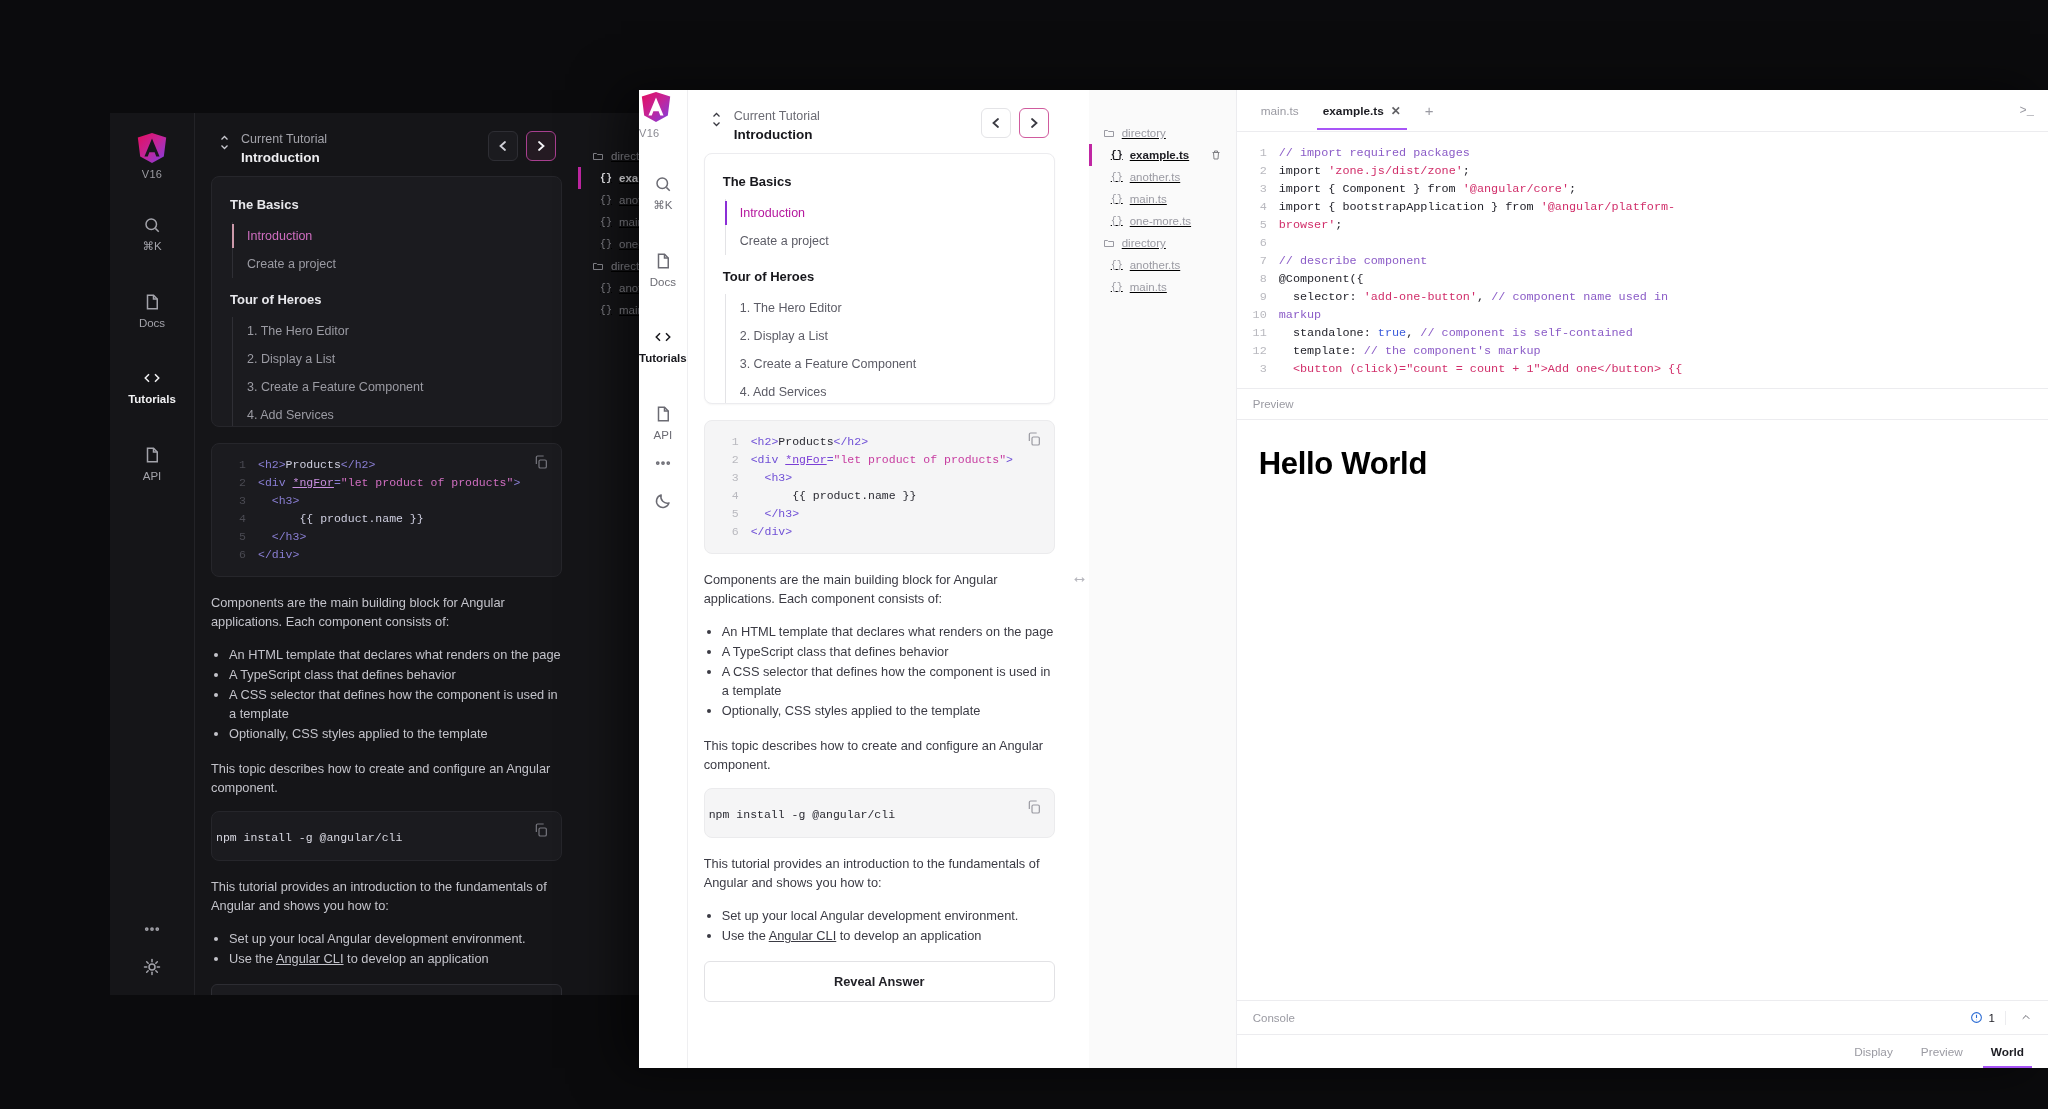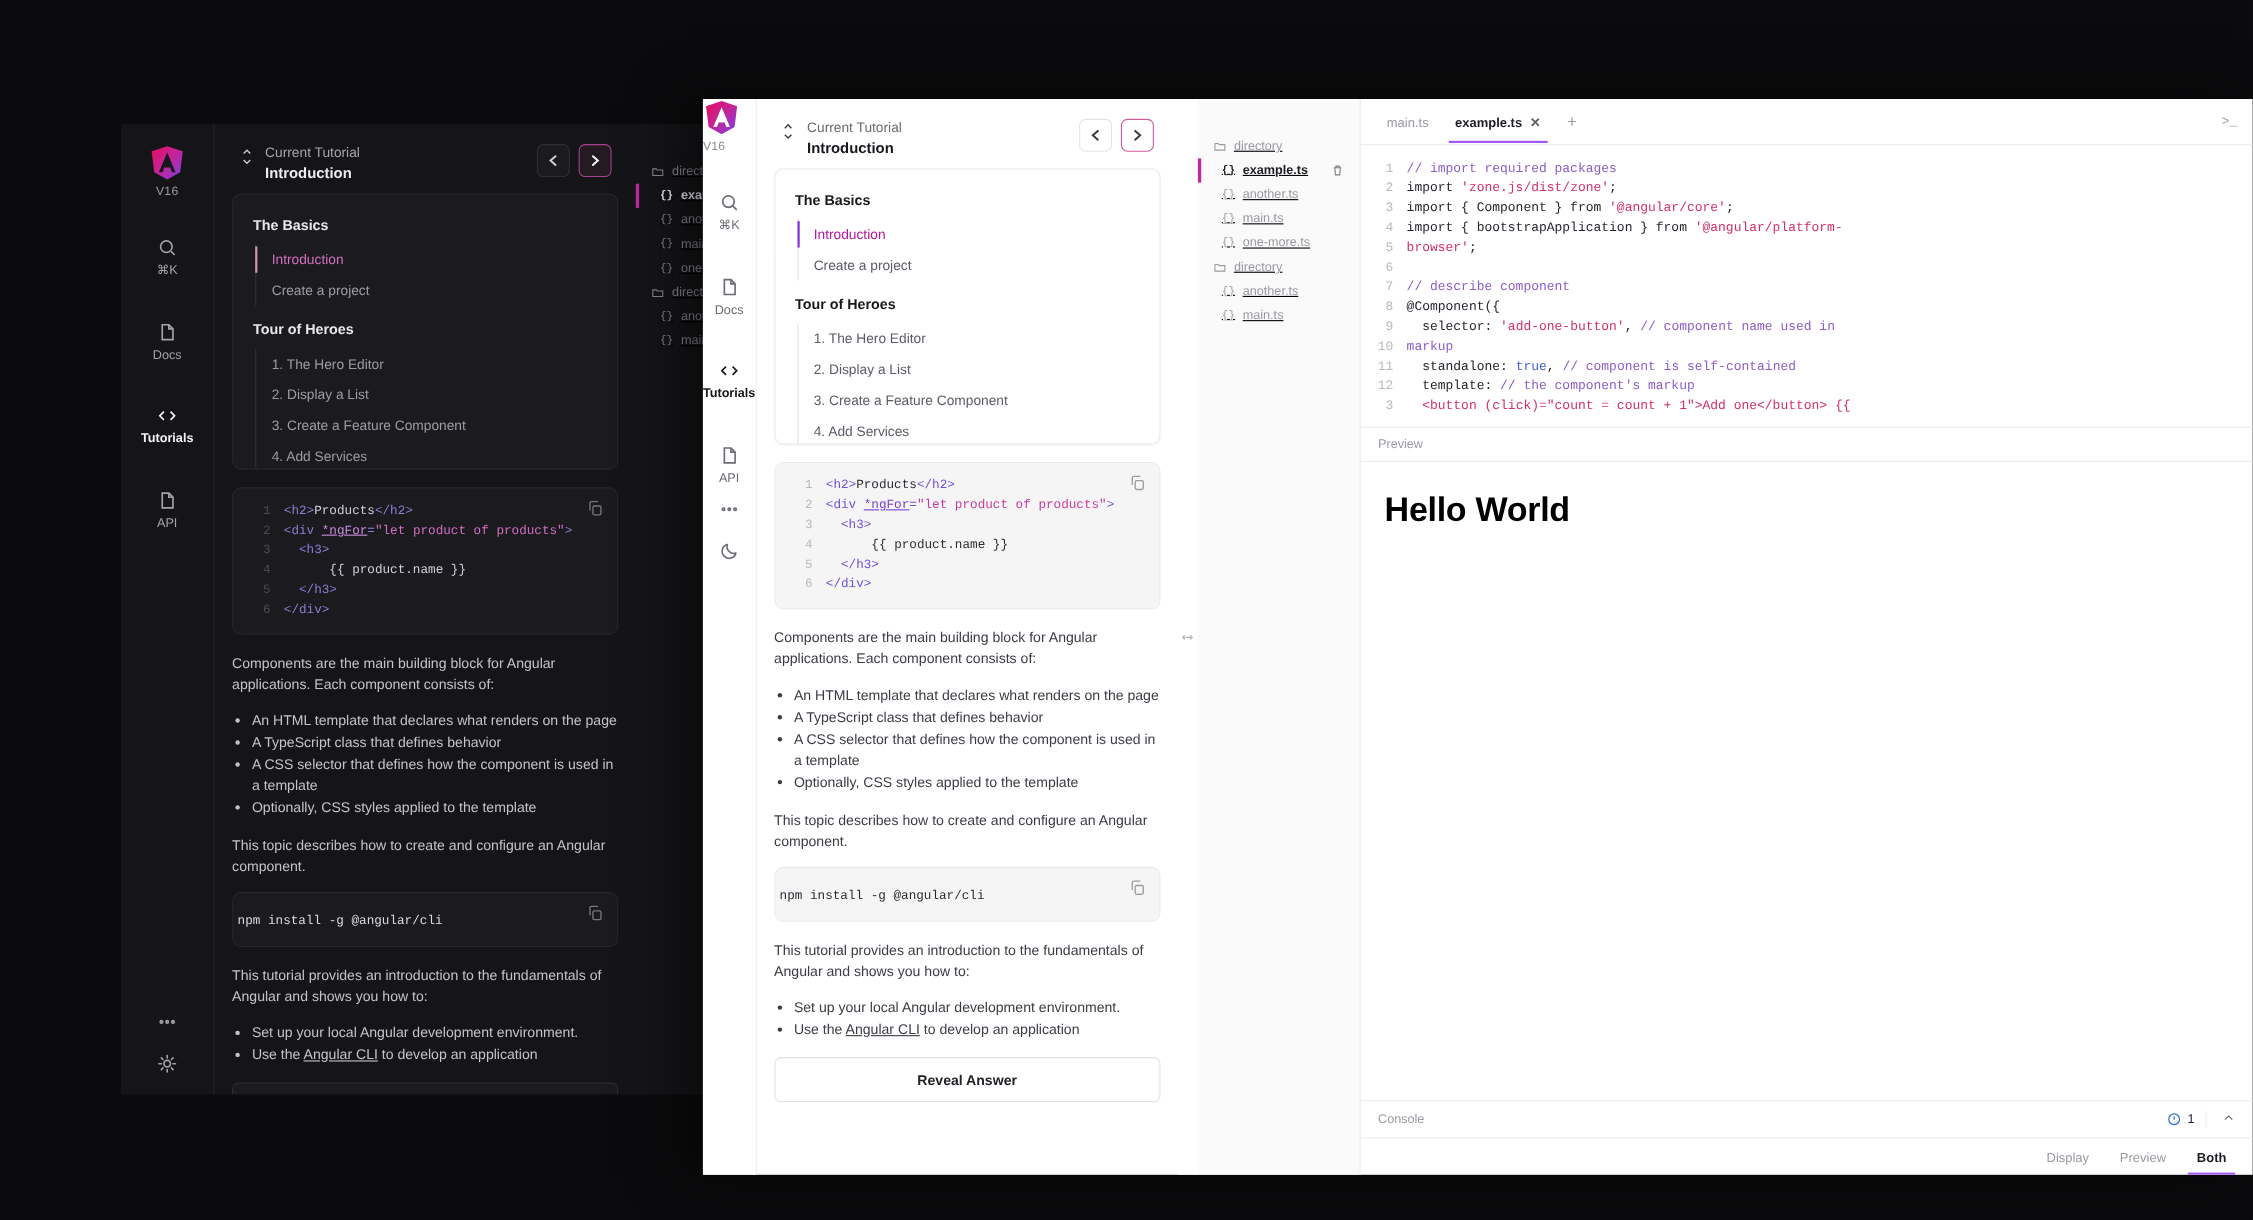--- a/index.html
+++ b/index.html
@@ -769,19 +769,19 @@
           </span>
           <span class="caret-up">
             <svg viewBox="0 0 24 24" fill="none" stroke="#6b6b73" stroke-width="2" stroke-linecap="round">
                 <polyline points="6,15 12,9 18,15"></polyline>
               </svg>
           </span>
         </div>
         <div class="mode-bar" id="light-modebar">
             <span class="mode-tab">Display</span>
             <span class="mode-tab">Preview</span>
-            <span class="mode-tab sel">Both</span>
+            <span class="mode-tab sel">World</span>
           </div>
       </div>
     </div>
   </div>
 
 </div>
 
 </body></html>

